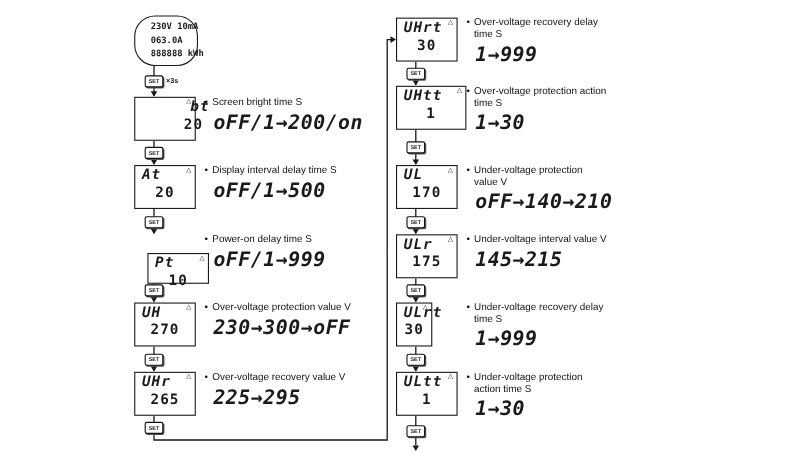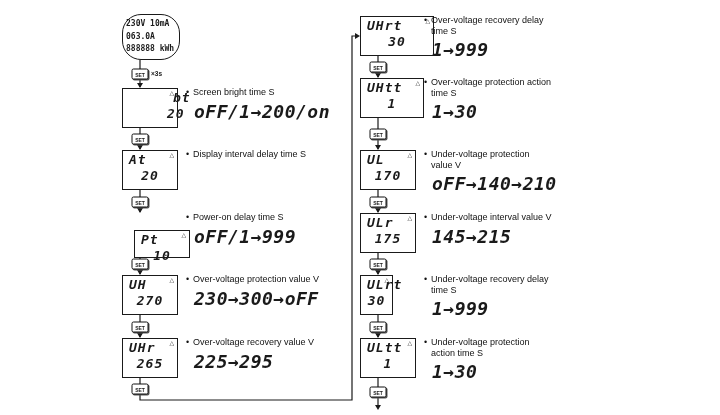--- a/index.html
+++ b/index.html
@@ -7,26 +7,26 @@
   body { width:720px; height:415px; font-family:"Liberation Sans", sans-serif; color:#1a1a1a; }
   #canvas { position:relative; width:720px; height:415px; background:#fff; overflow:hidden; }
   #wires { position:absolute; left:0; top:0; width:720px; height:415px; z-index:0; }
 
   .lcd { position:absolute; border:1.5px solid #1a1a1a; background:#fff; z-index:1; }
   .lcd .code {
     font-family:"DejaVu Sans Mono", monospace; font-weight:700; font-style:italic;
     font-size:13px; letter-spacing:1px; padding:2px 0 0 6px; line-height:1.1; white-space:nowrap;
   }
   .lcd .val {
-    font-family:"DejaVu Sans Mono", monospace; font-weight:700; font-style:italic;
+    font-family:"DejaVu Sans Mono", monospace; font-weight:700; 
     font-size:13px; letter-spacing:1px; text-align:center; line-height:1.1; margin-top:2px;
   }
   .corner { position:absolute; top:1px; right:3px; font-size:6px; line-height:1; color:#1a1a1a; }
 
-  .lcd.main { padding:3px 3px;border-radius:19px; }
+  .lcd.main { padding:3px 14px;border-radius:19px; }
   .lcd.main .dline {
     font-family:"DejaVu Sans Mono", monospace; font-weight:700;
     font-size:8px; line-height:12.5px; white-space:nowrap; letter-spacing:0;
   }
 
   .setkey {
     position:absolute; width:17px; height:11px; background:#fff;
     border:1px solid #111; border-radius:2px; box-shadow:1px 1px 0 #555;
     display:flex; align-items:center; justify-content:center;
     font-size:5px; font-weight:700; letter-spacing:0; z-index:2;
@@ -95,20 +95,21 @@
     <div class="lcd" style="left: 122px; top: 150px; width: 56px; height: 40px;">
       <span class="corner">△</span>
       <div class="code">At</div>
       <div class="val">20</div>
     </div>
     <div class="desc" style="left: 186px; top: 149px; width: 160px;">
       <div class="title">
         <span class="bullet">•</span>
         <span>Display interval delay time S</span>
       </div>
+      <div class="range">oFF/1→500</div>
     </div>
     <div class="lcd" style="left: 122px; top: 230px; width: 56px; height: 28px; margin-left: 12px;">
       <span class="corner">△</span>
       <div class="code">Pt</div>
       <div class="val">10</div>
     </div>
     <div class="desc" style="left: 186px; top: 212px; width: 160px;">
       <div class="title">
         <span class="bullet">•</span>
         <span>Power-on delay time S</span>
@@ -132,21 +133,21 @@
       <div class="code">UHr</div>
       <div class="val">265</div>
     </div>
     <div class="desc" style="left: 186px; top: 337px; width: 160px;">
       <div class="title">
         <span class="bullet">•</span>
         <span>Over-voltage recovery value V</span>
       </div>
       <div class="range">225→295</div>
     </div>
-    <div class="lcd" style="left: 360px; top: 16px; width: 74px; height: 40px;">
+    <div class="lcd" style="left: 360px; top: 16px; width: 56px; height: 40px;">
       <span class="corner">△</span>
       <div class="code">UHrt</div>
       <div class="val">30</div>
     </div>
     <div class="desc" style="left: 424px; top: 15px; width: 128px;">
       <div class="title">
         <span class="bullet">•</span>
         <span>Over-voltage recovery delay time S</span>
       </div>
       <div class="range">1→999</div>

